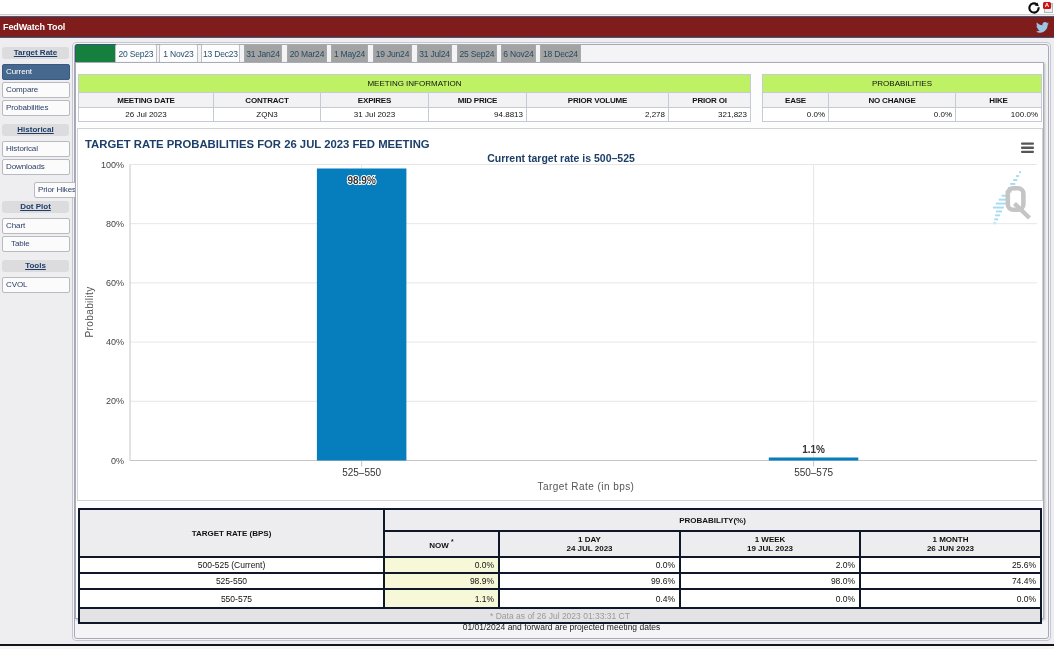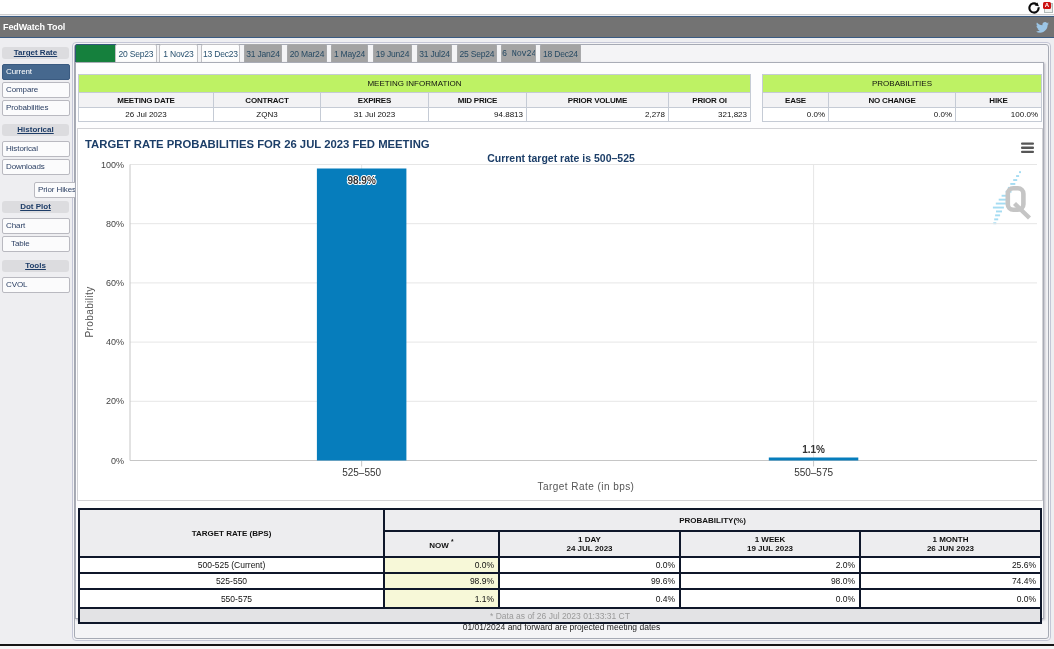--- a/index.html
+++ b/index.html
@@ -4,21 +4,21 @@
 <style>
 * { margin:0; padding:0; box-sizing:border-box; }
 html,body { width:1054px; height:649px; overflow:hidden; }
 body { font-family:"Liberation Sans", sans-serif; background:#eeeef1; position:relative; }
 .abs { position:absolute; }
 
 
 #topstrip { left:0; top:0; width:1054px; height:15px; background:#fff; border-bottom:1px solid #cfcfcf; }
 
 
-#bluebar { left:0; top:16px; width:1054px; height:22px; background:#737373; border-top:1px solid #3a5b82; border-bottom:1px solid #3a5b82; }
+#bluebar { left:0; top:16px; width:1054px; height:22px; background:#7f1d1d; border-top:1px solid #3a5b82; border-bottom:1px solid #3a5b82; }
 #bluebar .title { position:absolute; left:3px; top:5px; color:#fff; font-size:9px; font-weight:bold; letter-spacing:-0.1px; }
 
 
 .side-pill { left:2px; width:67px; height:12px; background:#dcdcdf; border-radius:3px; color:#1d3c67; font-weight:bold; font-size:8px; text-align:center; line-height:12px;text-decoration:underline; }
 .side-item { left:2px; width:68px; height:16px; background:#fbfbfc; border:1px solid #b9b9c0; border-radius:2px; color:#2b3f63; font-size:8px; letter-spacing:-0.1px; line-height:14px; padding-left:3px; }
 .side-item.sel { background:#46688e; border-color:#3a5a80; color:#fff; }
 
 
 #outerA { left:72px; top:42px; width:979px; height:599px; background:#f4f4f6; border:1px solid #c4c6d6; border-radius:4px; }
 #outerB { left:1px; top:1px; width:975px; height:595px; border:1px solid #a6aab4; border-radius:3px; }
@@ -98,21 +98,21 @@
 <div class="abs tab on" style="left:75px;width:37px;">26 Jul23</div>
 <div class="abs tab off" style="left:115px;width:42px;">20 Sep23</div>
 <div class="abs tab off" style="left:159px;width:39px;">1 Nov23</div>
 <div class="abs tab off" style="left:201px;width:39px;">13 Dec23</div>
 <div class="abs tab dis" style="left:244px;width:38px;">31 Jan24</div>
 <div class="abs tab dis" style="left:287px;width:40px;">20 Mar24</div>
 <div class="abs tab dis" style="left:331px;width:37px;">1 May24</div>
 <div class="abs tab dis" style="left:373px;width:39px;">19 Jun24</div>
 <div class="abs tab dis" style="left:417px;width:35px;">31 Jul24</div>
 <div class="abs tab dis" style="left:457px;width:40px;">25 Sep24</div>
-<div class="abs tab dis" style="left:501px;width:35px;font-family:Liberation Mono, monospace;">6 Nov24</div>
+<div class="abs tab dis" style="left:501px;width:35px;">6 Nov24</div>
 <div class="abs tab dis" style="left:540px;width:41px;">18 Dec24</div>
 
 <div id="inner" class="abs"></div>
 
 <table class="info abs" style="left:78px;top:74px;width:673px;">
 <tbody>
       <tr>
         <td class="ttl" colspan="6">MEETING INFORMATION</td>
       </tr>
 <tr>

